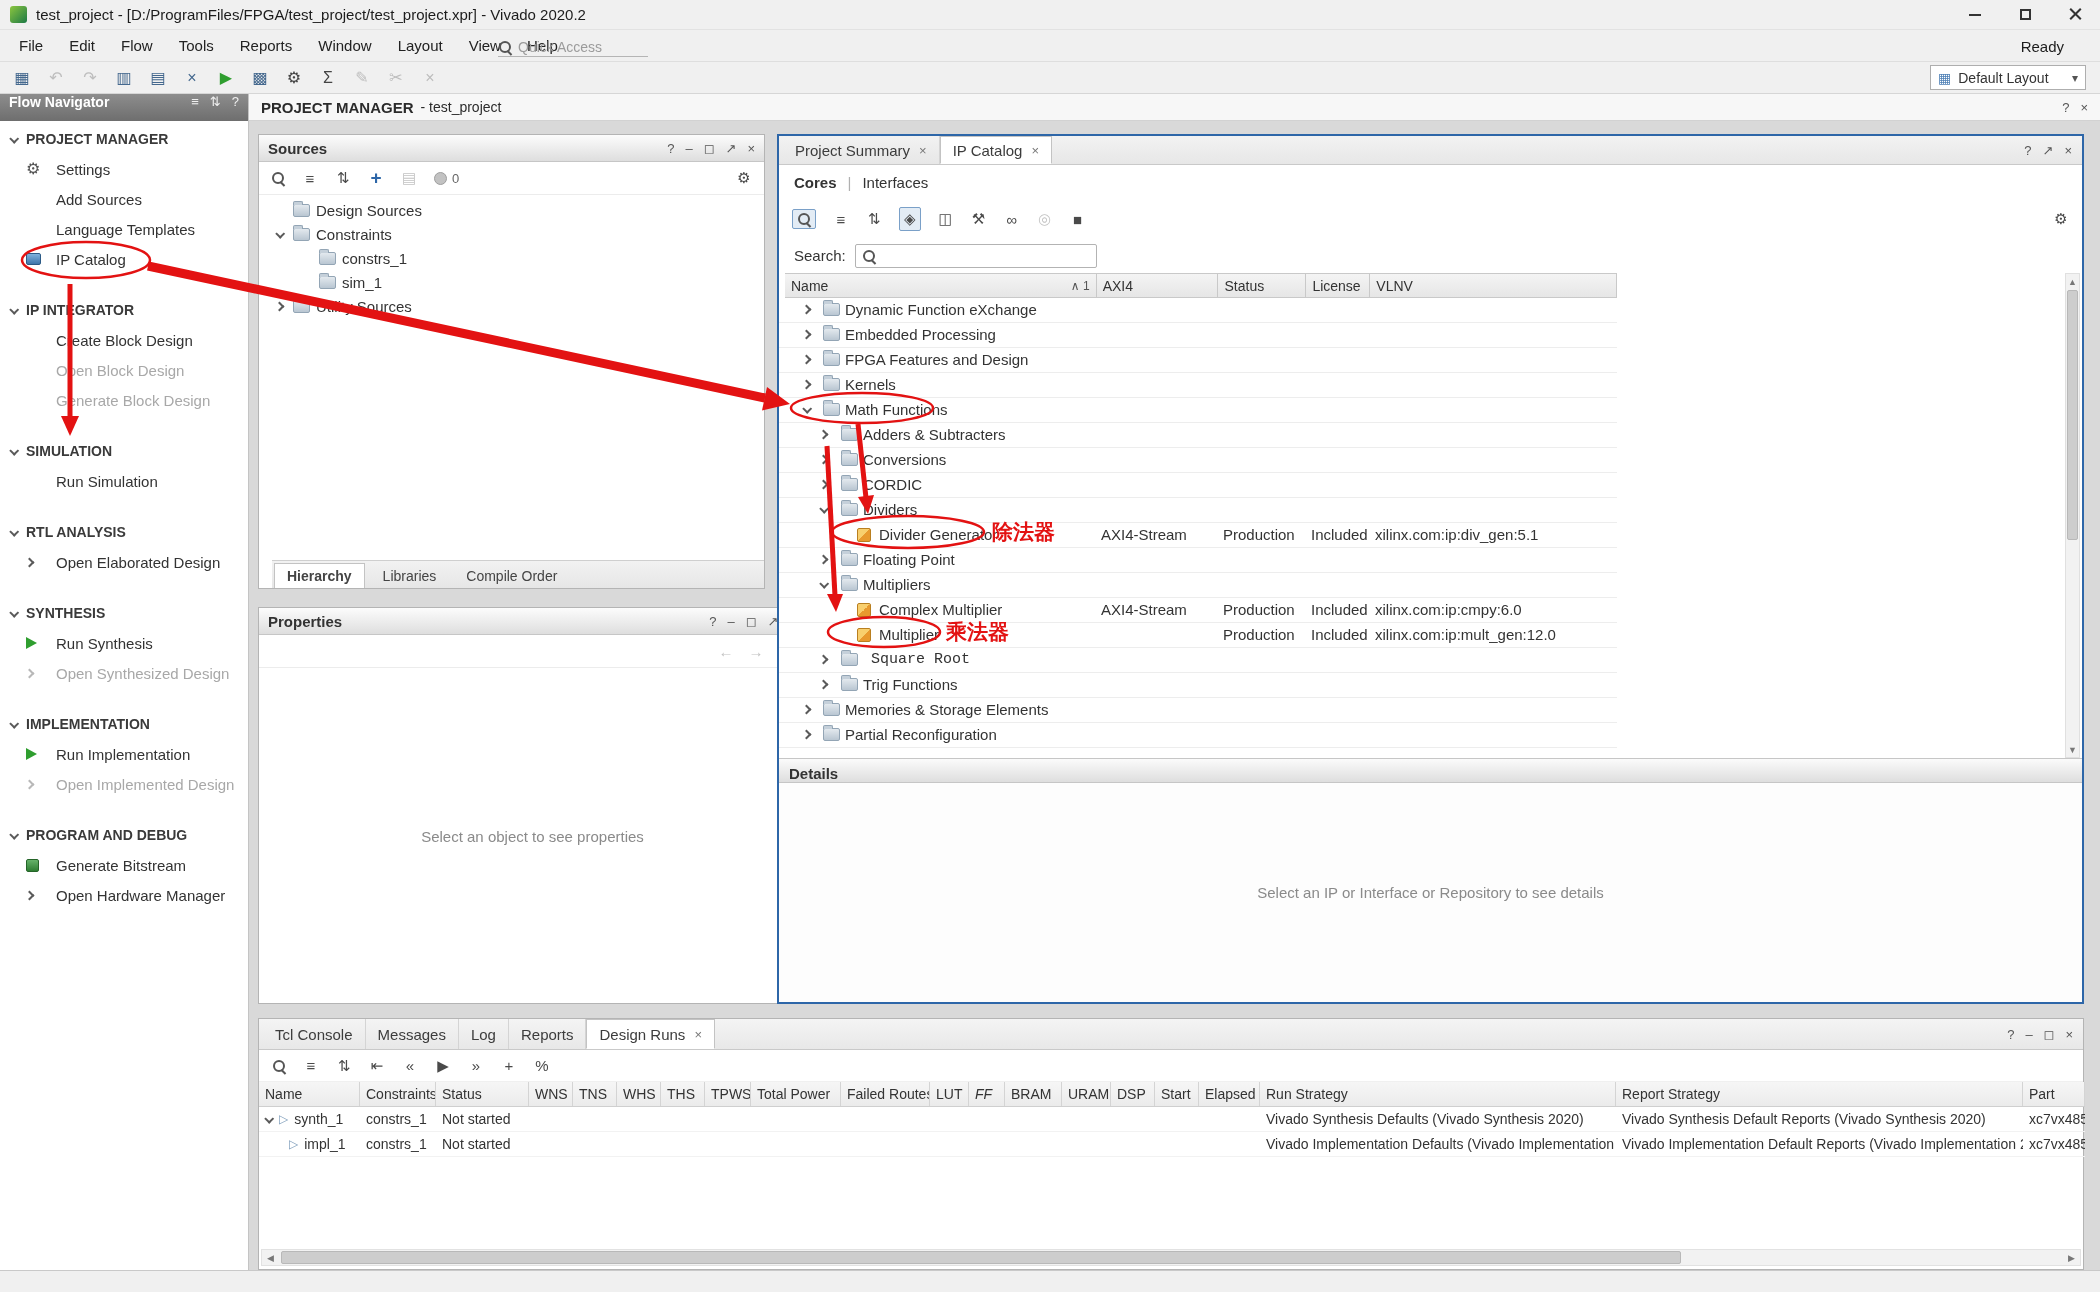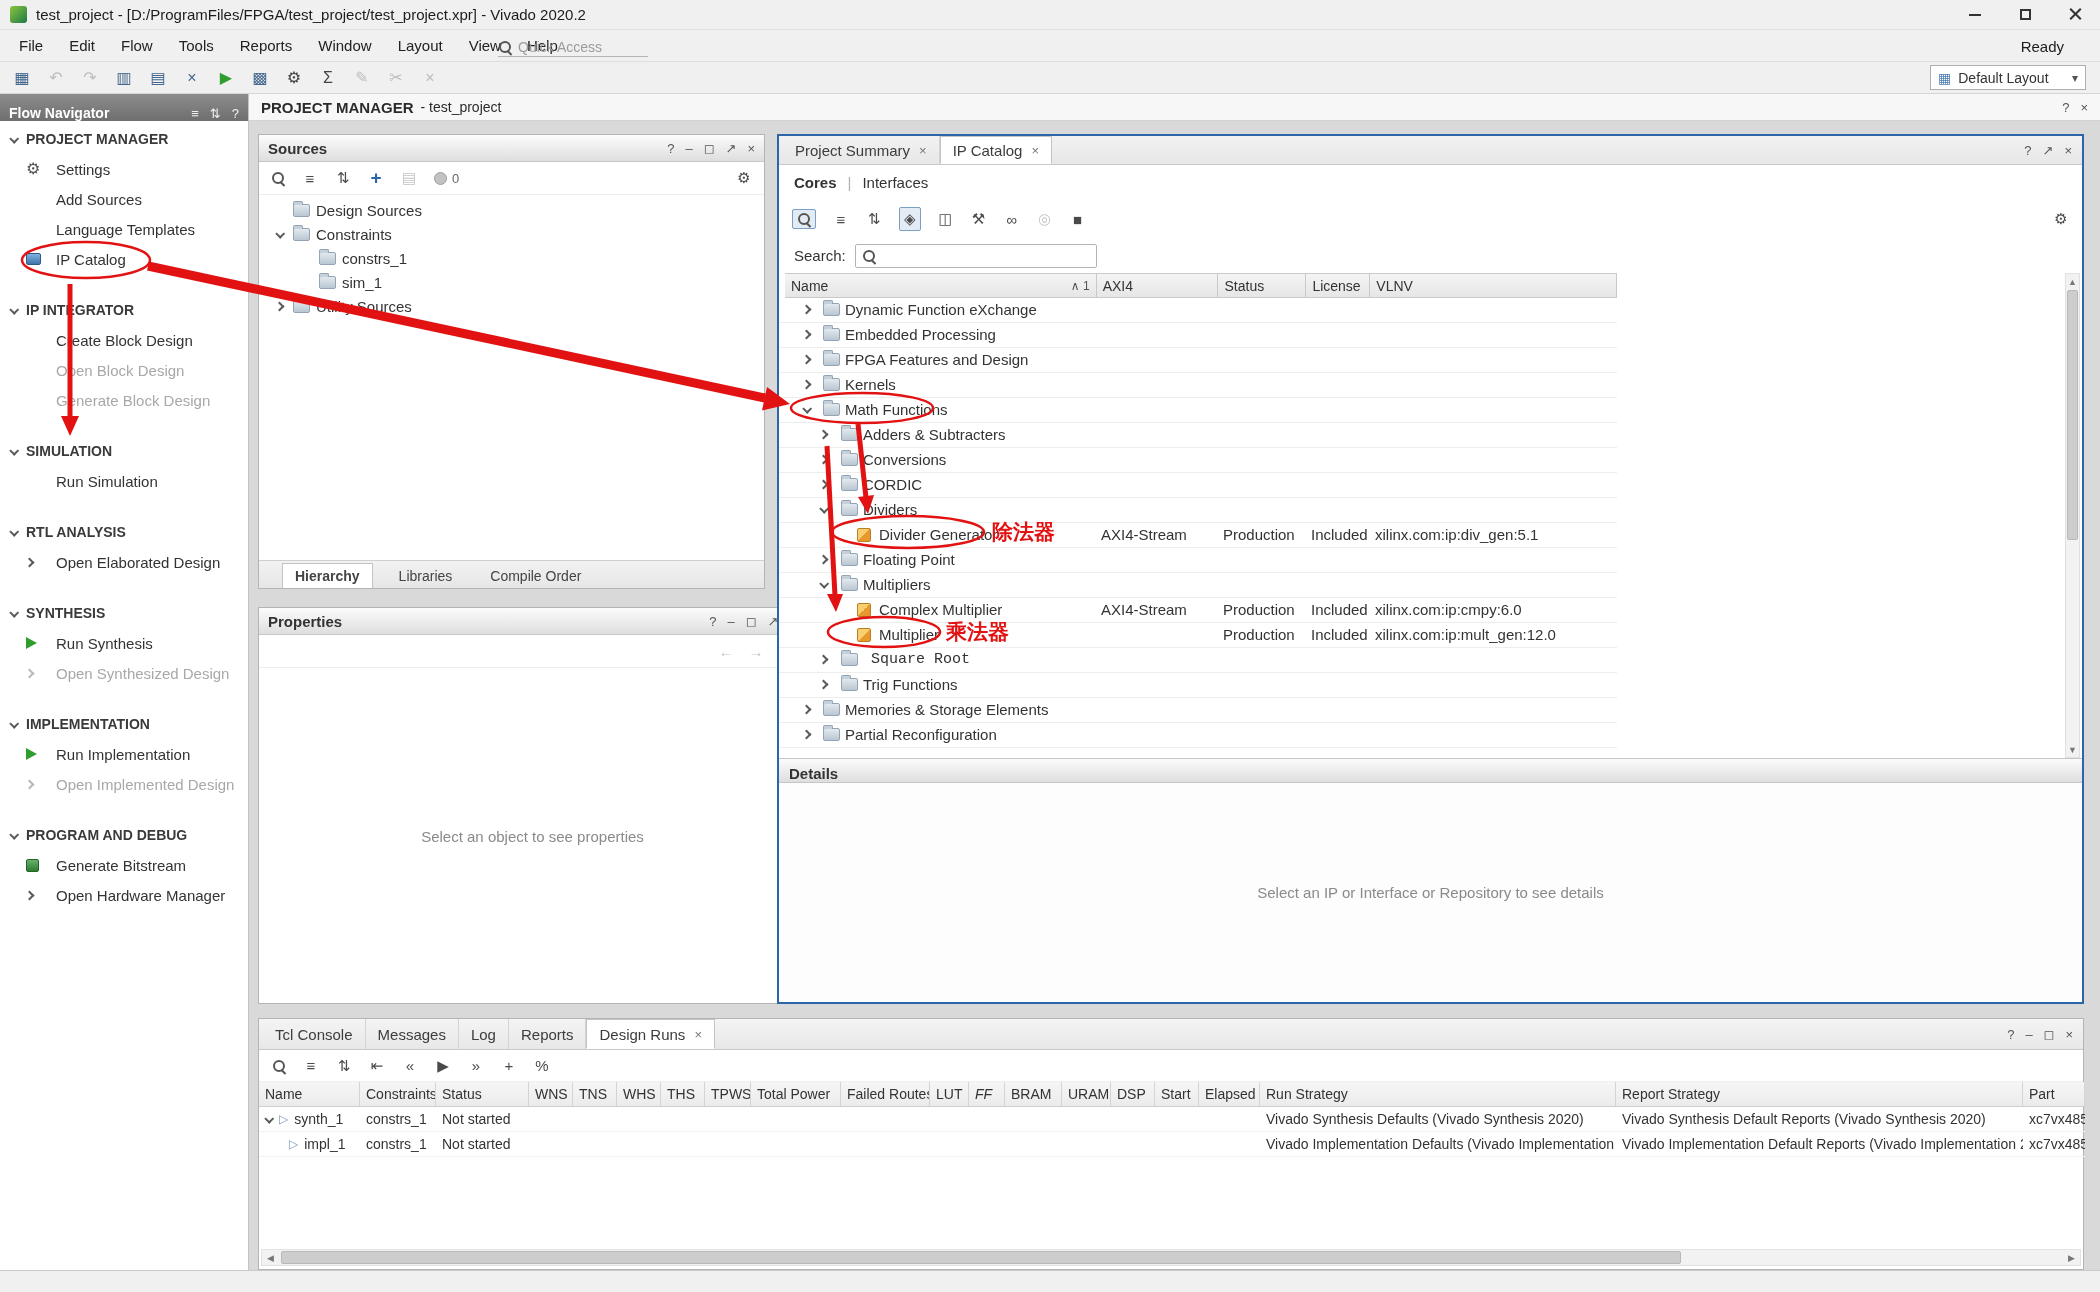--- a/index.html
+++ b/index.html
@@ -25,21 +25,21 @@
 
 .toolbar{position:absolute;left:0;top:62px;right:0;height:32px;display:flex;align-items:center;gap:6px;padding-left:8px;background:#f0f0f0;border-bottom:1px solid #d6d6d6;}
 .tb-btn{min-width:28px;height:26px;display:flex;align-items:center;justify-content:center;font-size:16px;color:#44688e;}
 .tb-btn.disabled{color:#bdbdbd;}
 .layout-select{position:absolute;right:14px;top:3px;width:156px;height:25px;background:#fff;border:1px solid #aeaeae;display:flex;align-items:center;gap:7px;padding:0 7px;font-size:14px;color:#333;}
 .layout-select .grid{color:#4d7fb5;font-size:14px;}
 .layout-select .caret{margin-left:auto;color:#555;font-size:12px;}
 
 
 .flownav{position:absolute;left:0;top:94px;width:249px;bottom:22px;background:#fff;border-right:1px solid #c4c4c4;}
-.fn-titlebar{height:27px;background:linear-gradient(#8d8d8d,#6e6e6e);color:#fff;display:flex;align-items:flex-end;padding:0 9px;font-weight:bold;font-size:14px;}
+.fn-titlebar{height:27px;background:linear-gradient(#8d8d8d,#6e6e6e);color:#fff;display:flex;align-items:flex-start;padding:0 9px;font-weight:bold;font-size:14px;}
 .fn-titlebar .ph-icons{color:#f0f0f0;}
 .fn-body{position:absolute;top:27px;left:0;right:0;bottom:0;overflow:hidden;background:#fff;}
 .fn-section{margin-top:21px;}
 .fn-section:first-child{margin-top:3px;}
 .fn-header{height:30px;display:flex;align-items:center;gap:9px;padding-left:10px;font-weight:bold;font-size:14px;color:#3a3a3a;}
 .fn-item{height:30px;display:flex;align-items:center;gap:8px;padding-left:26px;font-size:15px;color:#333;}
 .fn-item.disabled{color:#a8a8a8;}
 .fn-slot{width:22px;display:inline-flex;align-items:center;justify-content:flex-start;flex:none;}
 .fn-gear{font-size:16px;color:#555;line-height:1;}
 .fn-ic-ip{width:15px;height:12px;background:linear-gradient(#7fb2dd,#3f76ab);border:1px solid #2c5a86;border-radius:2px;}
@@ -77,21 +77,21 @@
 
 
 .sources-panel{left:258px;top:134px;width:507px;height:455px;}
 .sources-tree{position:absolute;left:0;top:61px;right:0;bottom:29px;background:#fff;padding-top:2px;}
 .src-row{display:flex;align-items:center;height:24px;gap:6px;}
 .src-row.lvl1{padding-left:12px;}
 .src-row.lvl2{padding-left:38px;}
 .exp-slot{width:16px;display:inline-flex;justify-content:center;flex:none;}
 .folder{width:17px;height:13px;background:linear-gradient(#e3e9ee,#b9c6d2);border:1px solid #93a5b5;border-radius:2px;position:relative;display:inline-block;flex:none;}
 .folder::before{content:'';position:absolute;top:-4px;left:-1px;width:8px;height:3px;background:#c5d0da;border:1px solid #93a5b5;border-bottom:none;border-radius:2px 2px 0 0;}
-.src-tabs{position:absolute;left:0;right:0;bottom:0;height:28px;background:linear-gradient(#f2f2f2,#e6e6e6);border-top:1px solid #cfcfcf;display:flex;align-items:flex-end;padding-left:23px;gap:14px;}
+.src-tabs{position:absolute;left:13px;right:0;bottom:0;height:28px;background:linear-gradient(#f2f2f2,#e6e6e6);border-top:1px solid #cfcfcf;display:flex;align-items:flex-end;padding-left:2px;gap:6px;}
 .src-tab{padding:4px 12px;font-size:14px;color:#444;}
 .src-tab.active{background:#fff;border:1px solid #c3c3c3;border-bottom:none;font-weight:bold;}
 
 
 .properties-panel{left:258px;top:607px;width:549px;height:397px;}
 .props-body{position:absolute;left:0;top:61px;right:0;bottom:0;display:flex;align-items:center;justify-content:center;background:#fff;}
 .placeholder-text{color:#8a8a8a;font-size:15px;}
 
 
 .ip-panel{position:absolute;left:777px;top:134px;width:1307px;height:870px;border:2px solid #2d66a8;background:#fff;}

